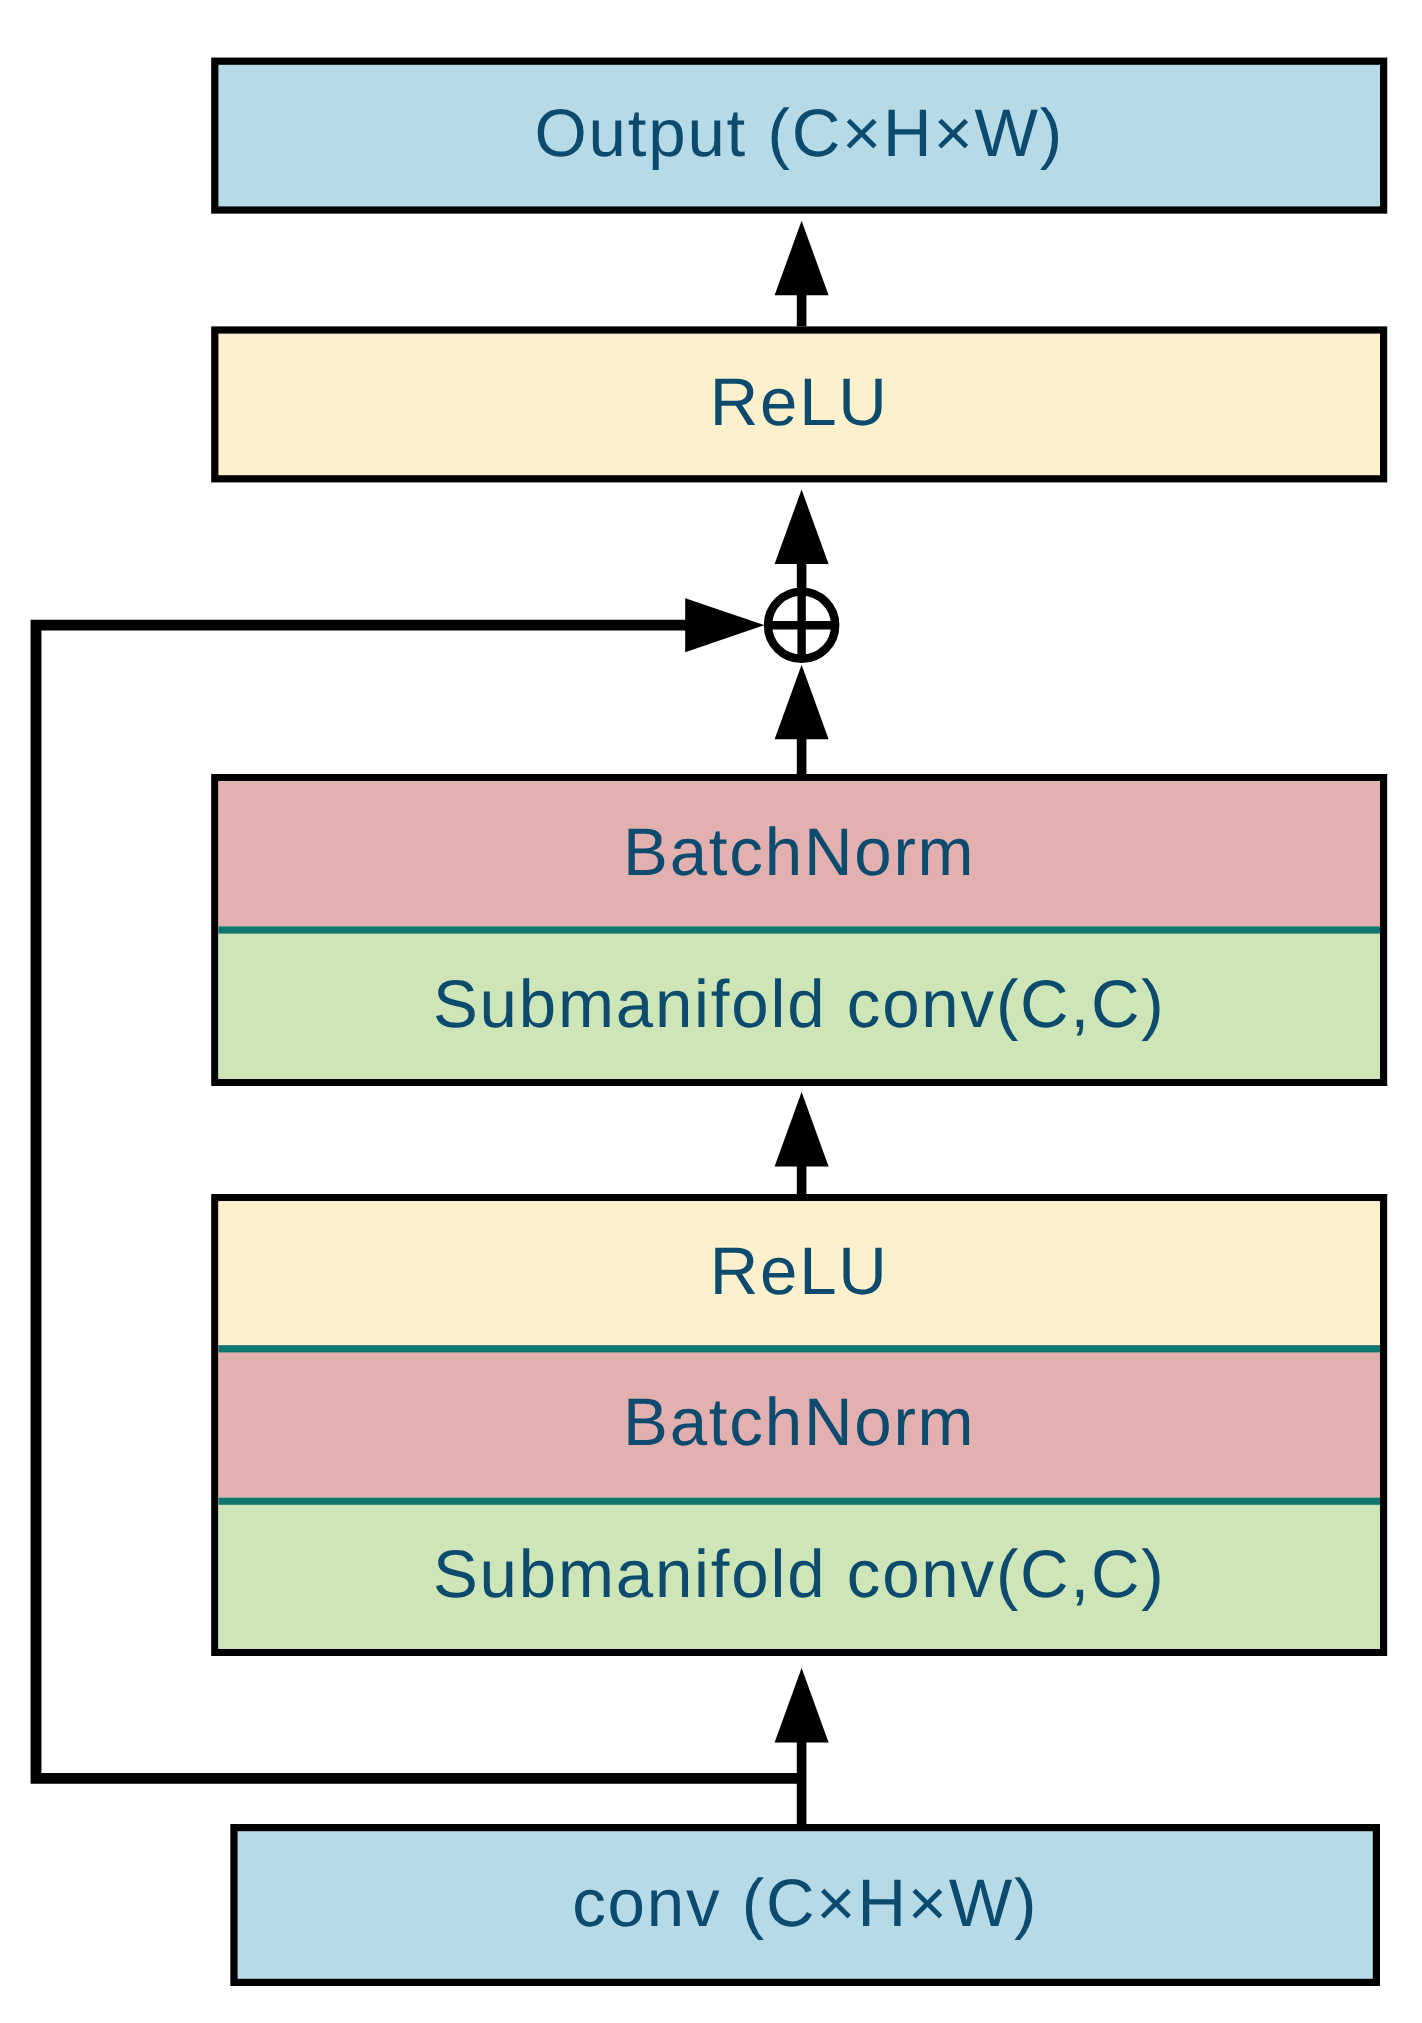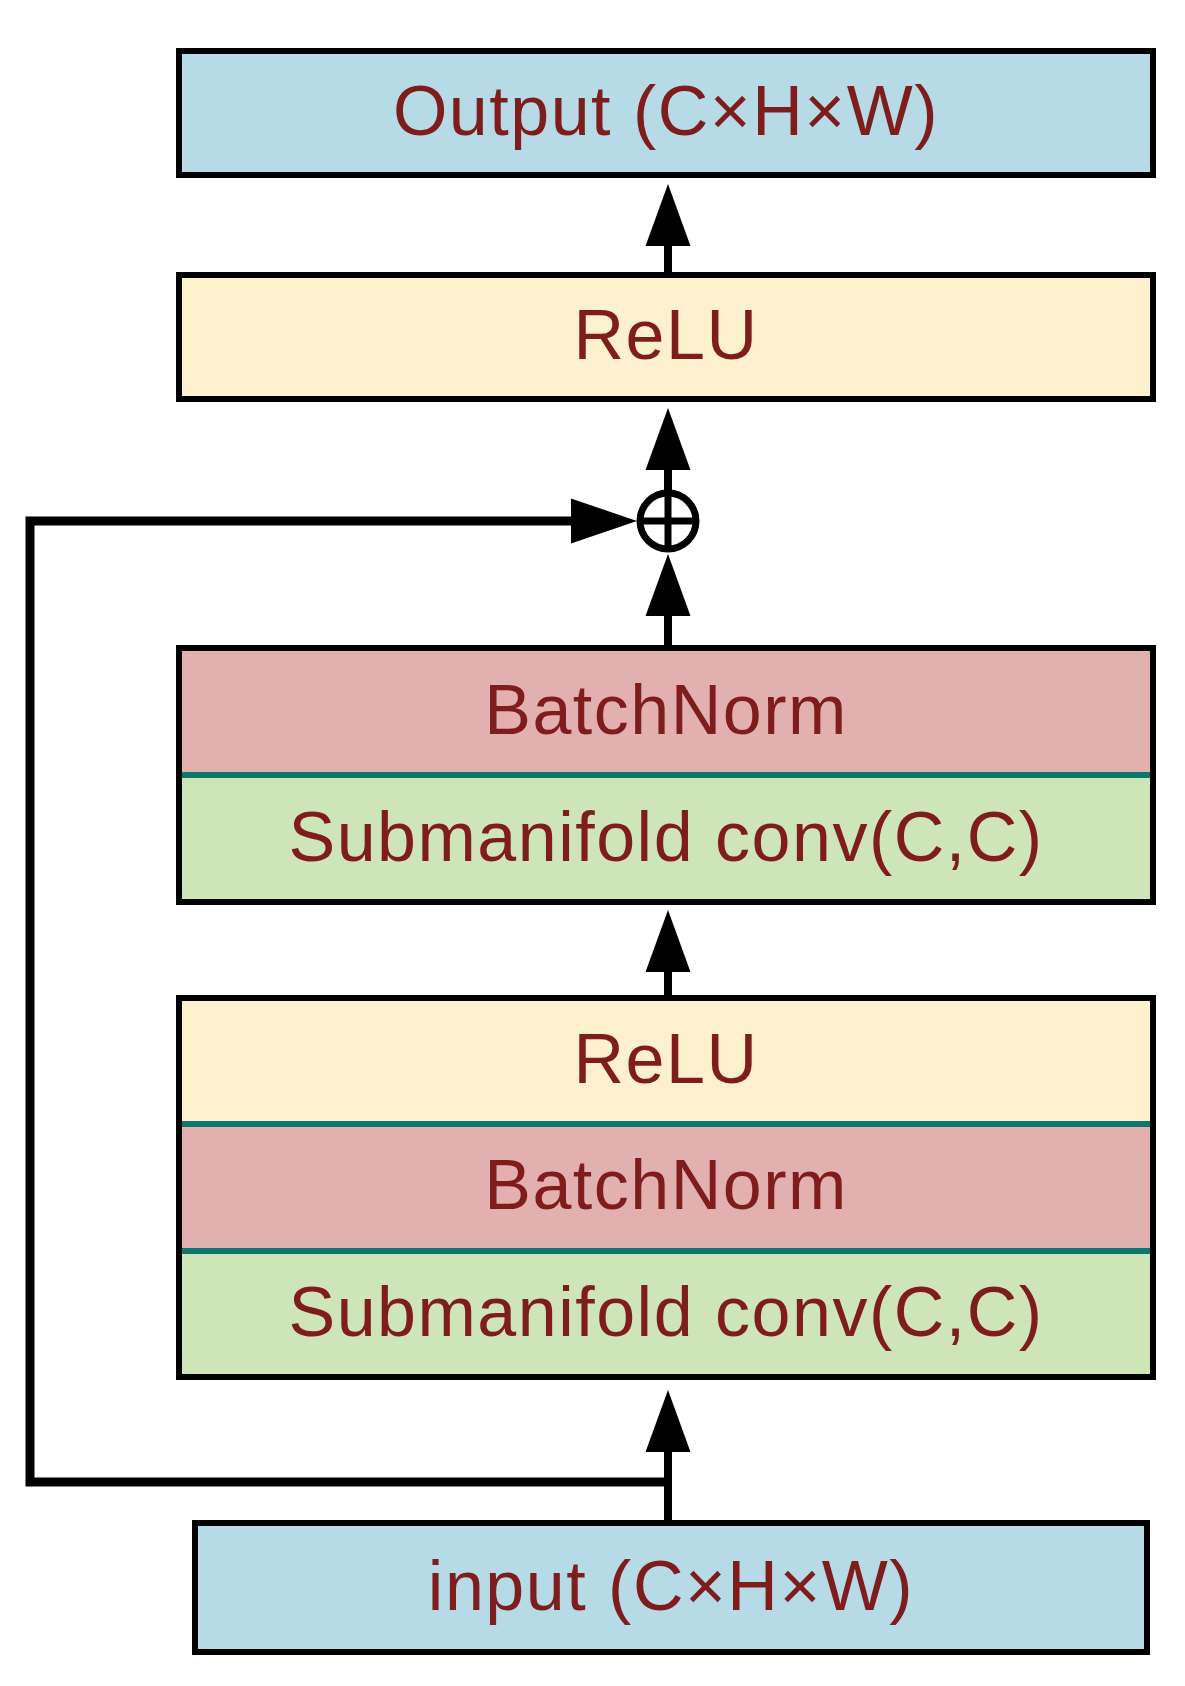--- a/index.html
+++ b/index.html
@@ -9,21 +9,21 @@
   }
   .node{
     position:absolute;left:176px;width:980px;
     border:6px solid #000;box-sizing:border-box;
     display:flex;flex-direction:column;z-index:2;background:#fff;
   }
   .node.input-node{left:192px;width:958px;}
   .row{flex:1;display:flex;align-items:center;justify-content:center;}
   .row + .row{border-top:6px solid #0f766e;}
   .lbl{
-    font-size:70px;color:#7f1d1d;letter-spacing:1.5px;line-height:1;
+    font-size:56px;color:#0c4a6e;letter-spacing:1.5px;line-height:1;
     white-space:nowrap;transform:translateY(-2px);
   }
   svg.connectors{position:absolute;top:0;left:0;z-index:1;}
 </style>
 </head>
 <body>
 
 <svg class="connectors" width="1185" height="1686" viewBox="0 0 1185 1686">
 
   <path d="M 668 1482 L 30 1482 L 30 521 L 583 521" fill="none" stroke="#000" stroke-width="9"></path>
@@ -79,15 +79,15 @@
   <div class="row" style="background-color: rgb(226, 177, 175);">
     <span class="lbl">BatchNorm</span>
   </div>
   <div class="row" style="background-color: rgb(206, 229, 183);">
     <span class="lbl">Submanifold conv(C,C)</span>
   </div>
 </div>
 
 <div class="node input-node" style="top: 1520px; height: 135px; background-color: rgb(182, 219, 231);">
   <div class="row">
-    <span class="lbl">input (C×H×W)</span>
+    <span class="lbl">conv (C×H×W)</span>
   </div>
 </div>
 
 </body></html>

